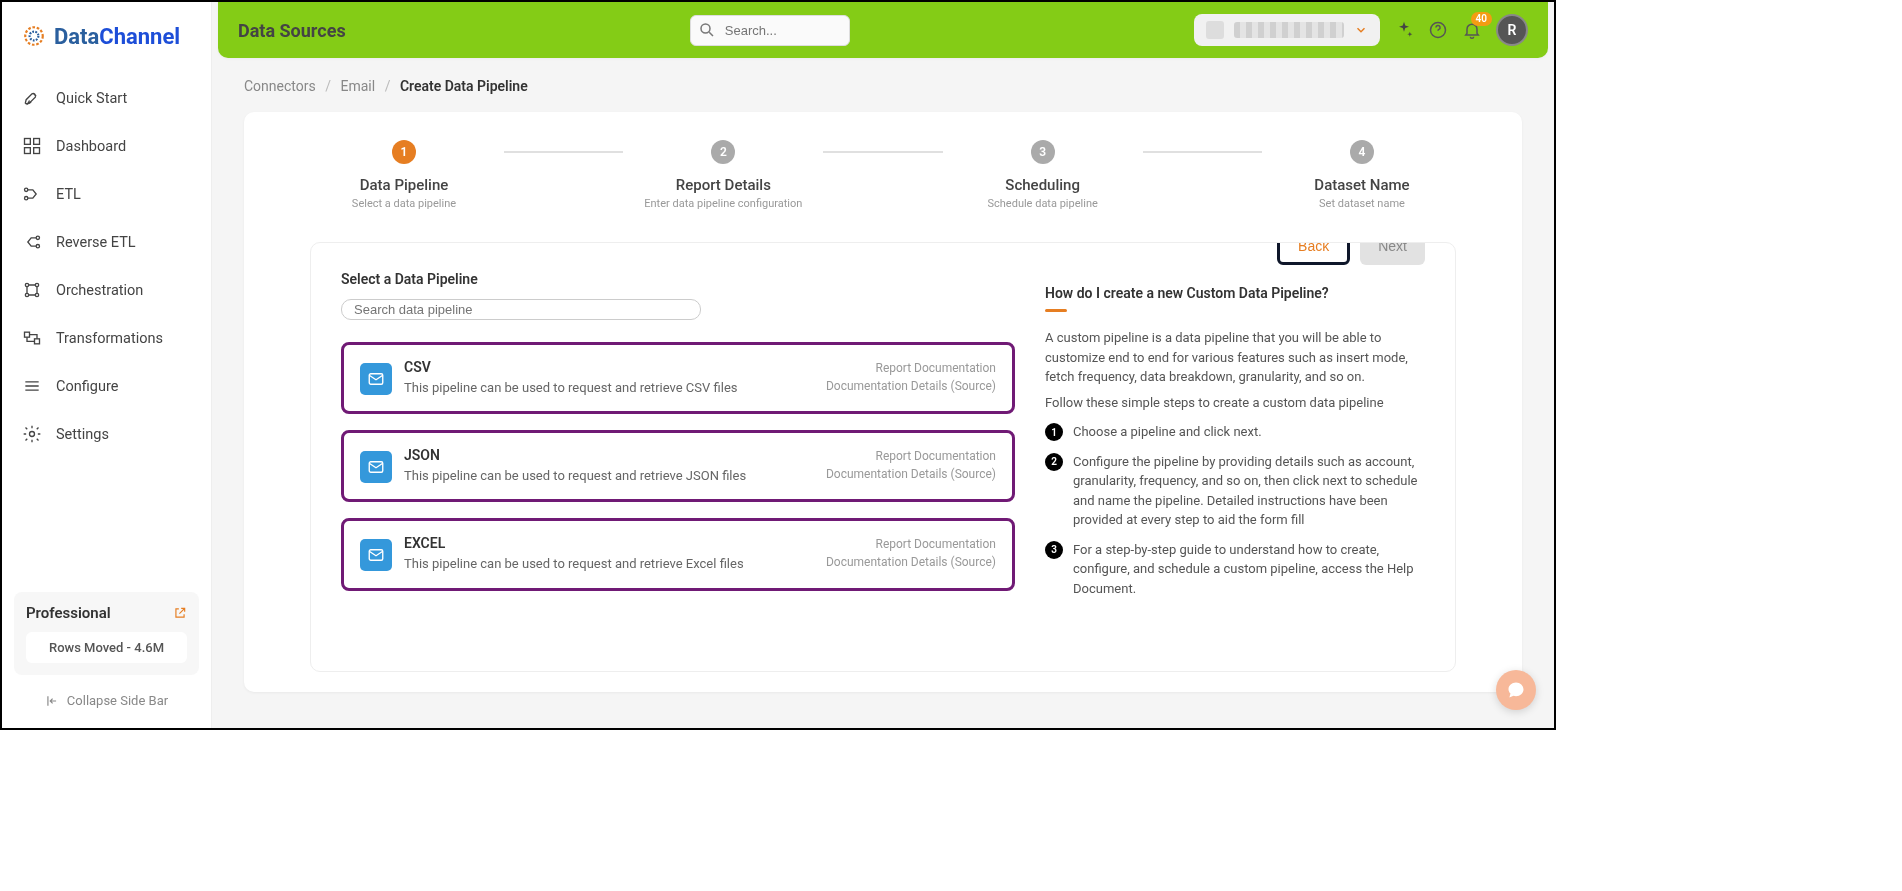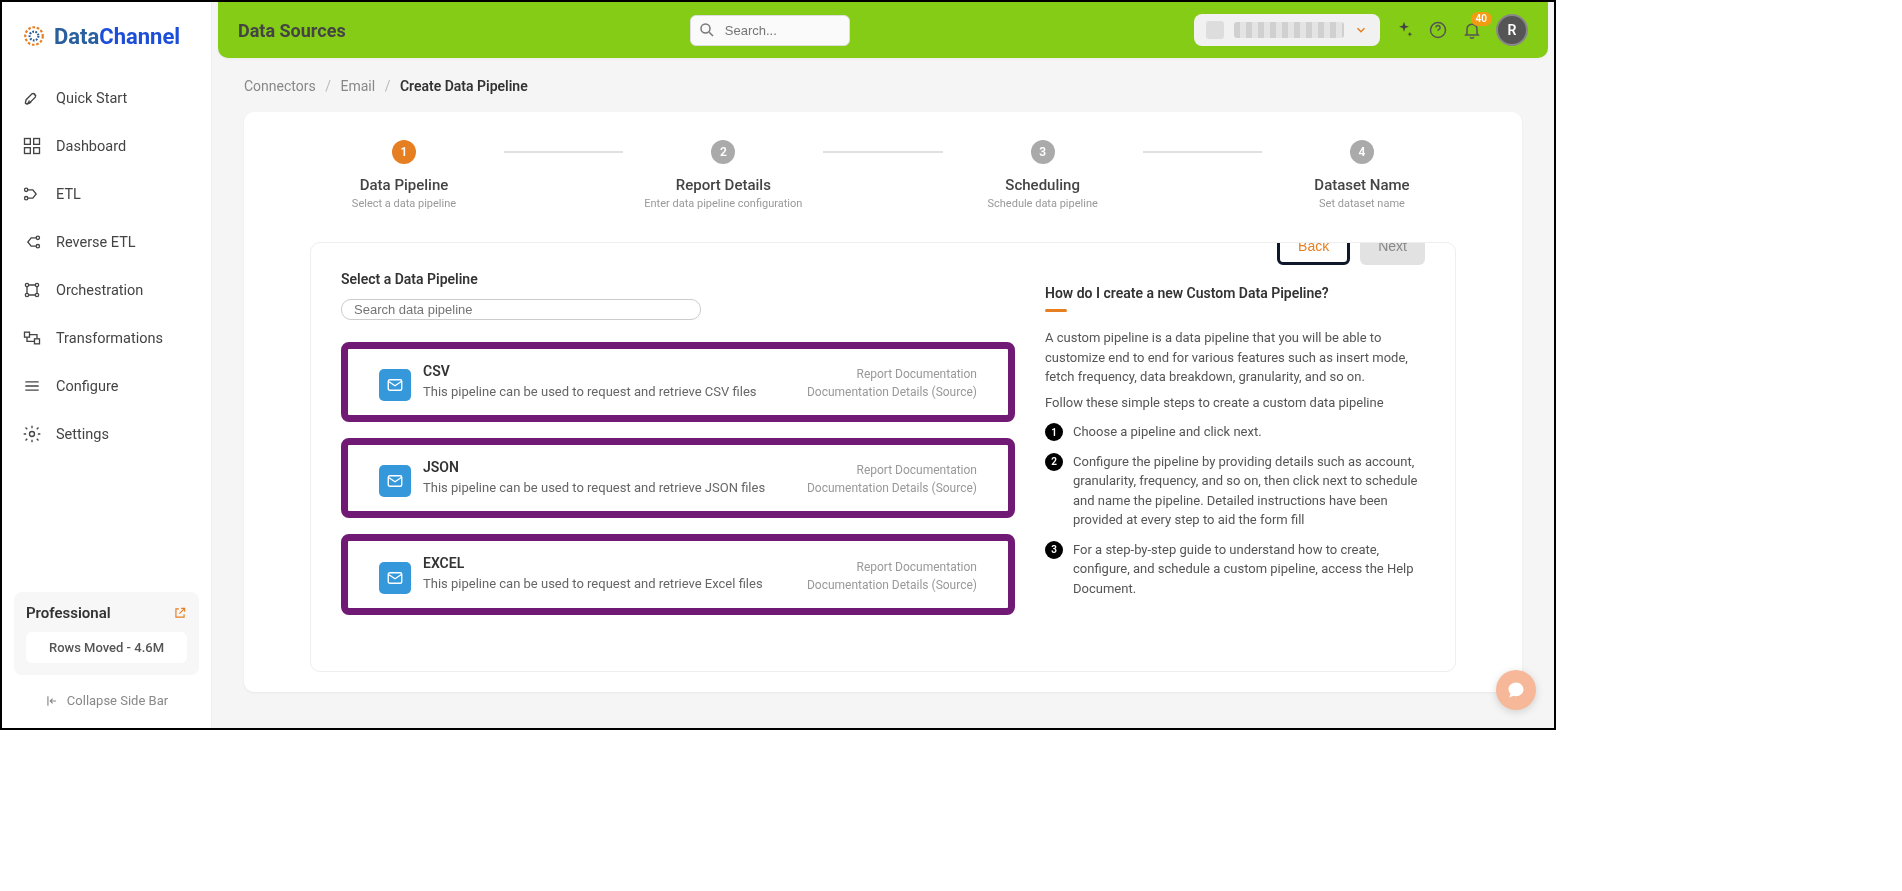--- a/index.html
+++ b/index.html
@@ -245,25 +245,25 @@
     border-radius: 6px;
     font-size: 14px;
     font-weight: 500;
     cursor: pointer;
     border: none;
   }
   .btn-back { background: #fff; color: #e67e22; border: 3px solid #0f172a; }
   .btn-next { background: #e2e2e2; color: #888; }
   .pipeline-list { display: flex; flex-direction: column; gap: 16px; }
   .pipeline-card {
-    border: 7px solid #701a75;
+    border: 3px solid #701a75;
     border-radius: 8px;
-    padding: 14px 31px;
-    display: flex;
-    align-items: flex-end;
+    padding: 14px 16px;
+    display: flex;
+    align-items: flex-start;
     gap: 12px;
     cursor: pointer;
   }
   .pipe-icon {
     width: 32px; height: 32px;
     border-radius: 5px;
     background: #3498db;
     color: #fff;
     display: flex;
     align-items: center; justify-content: center;

